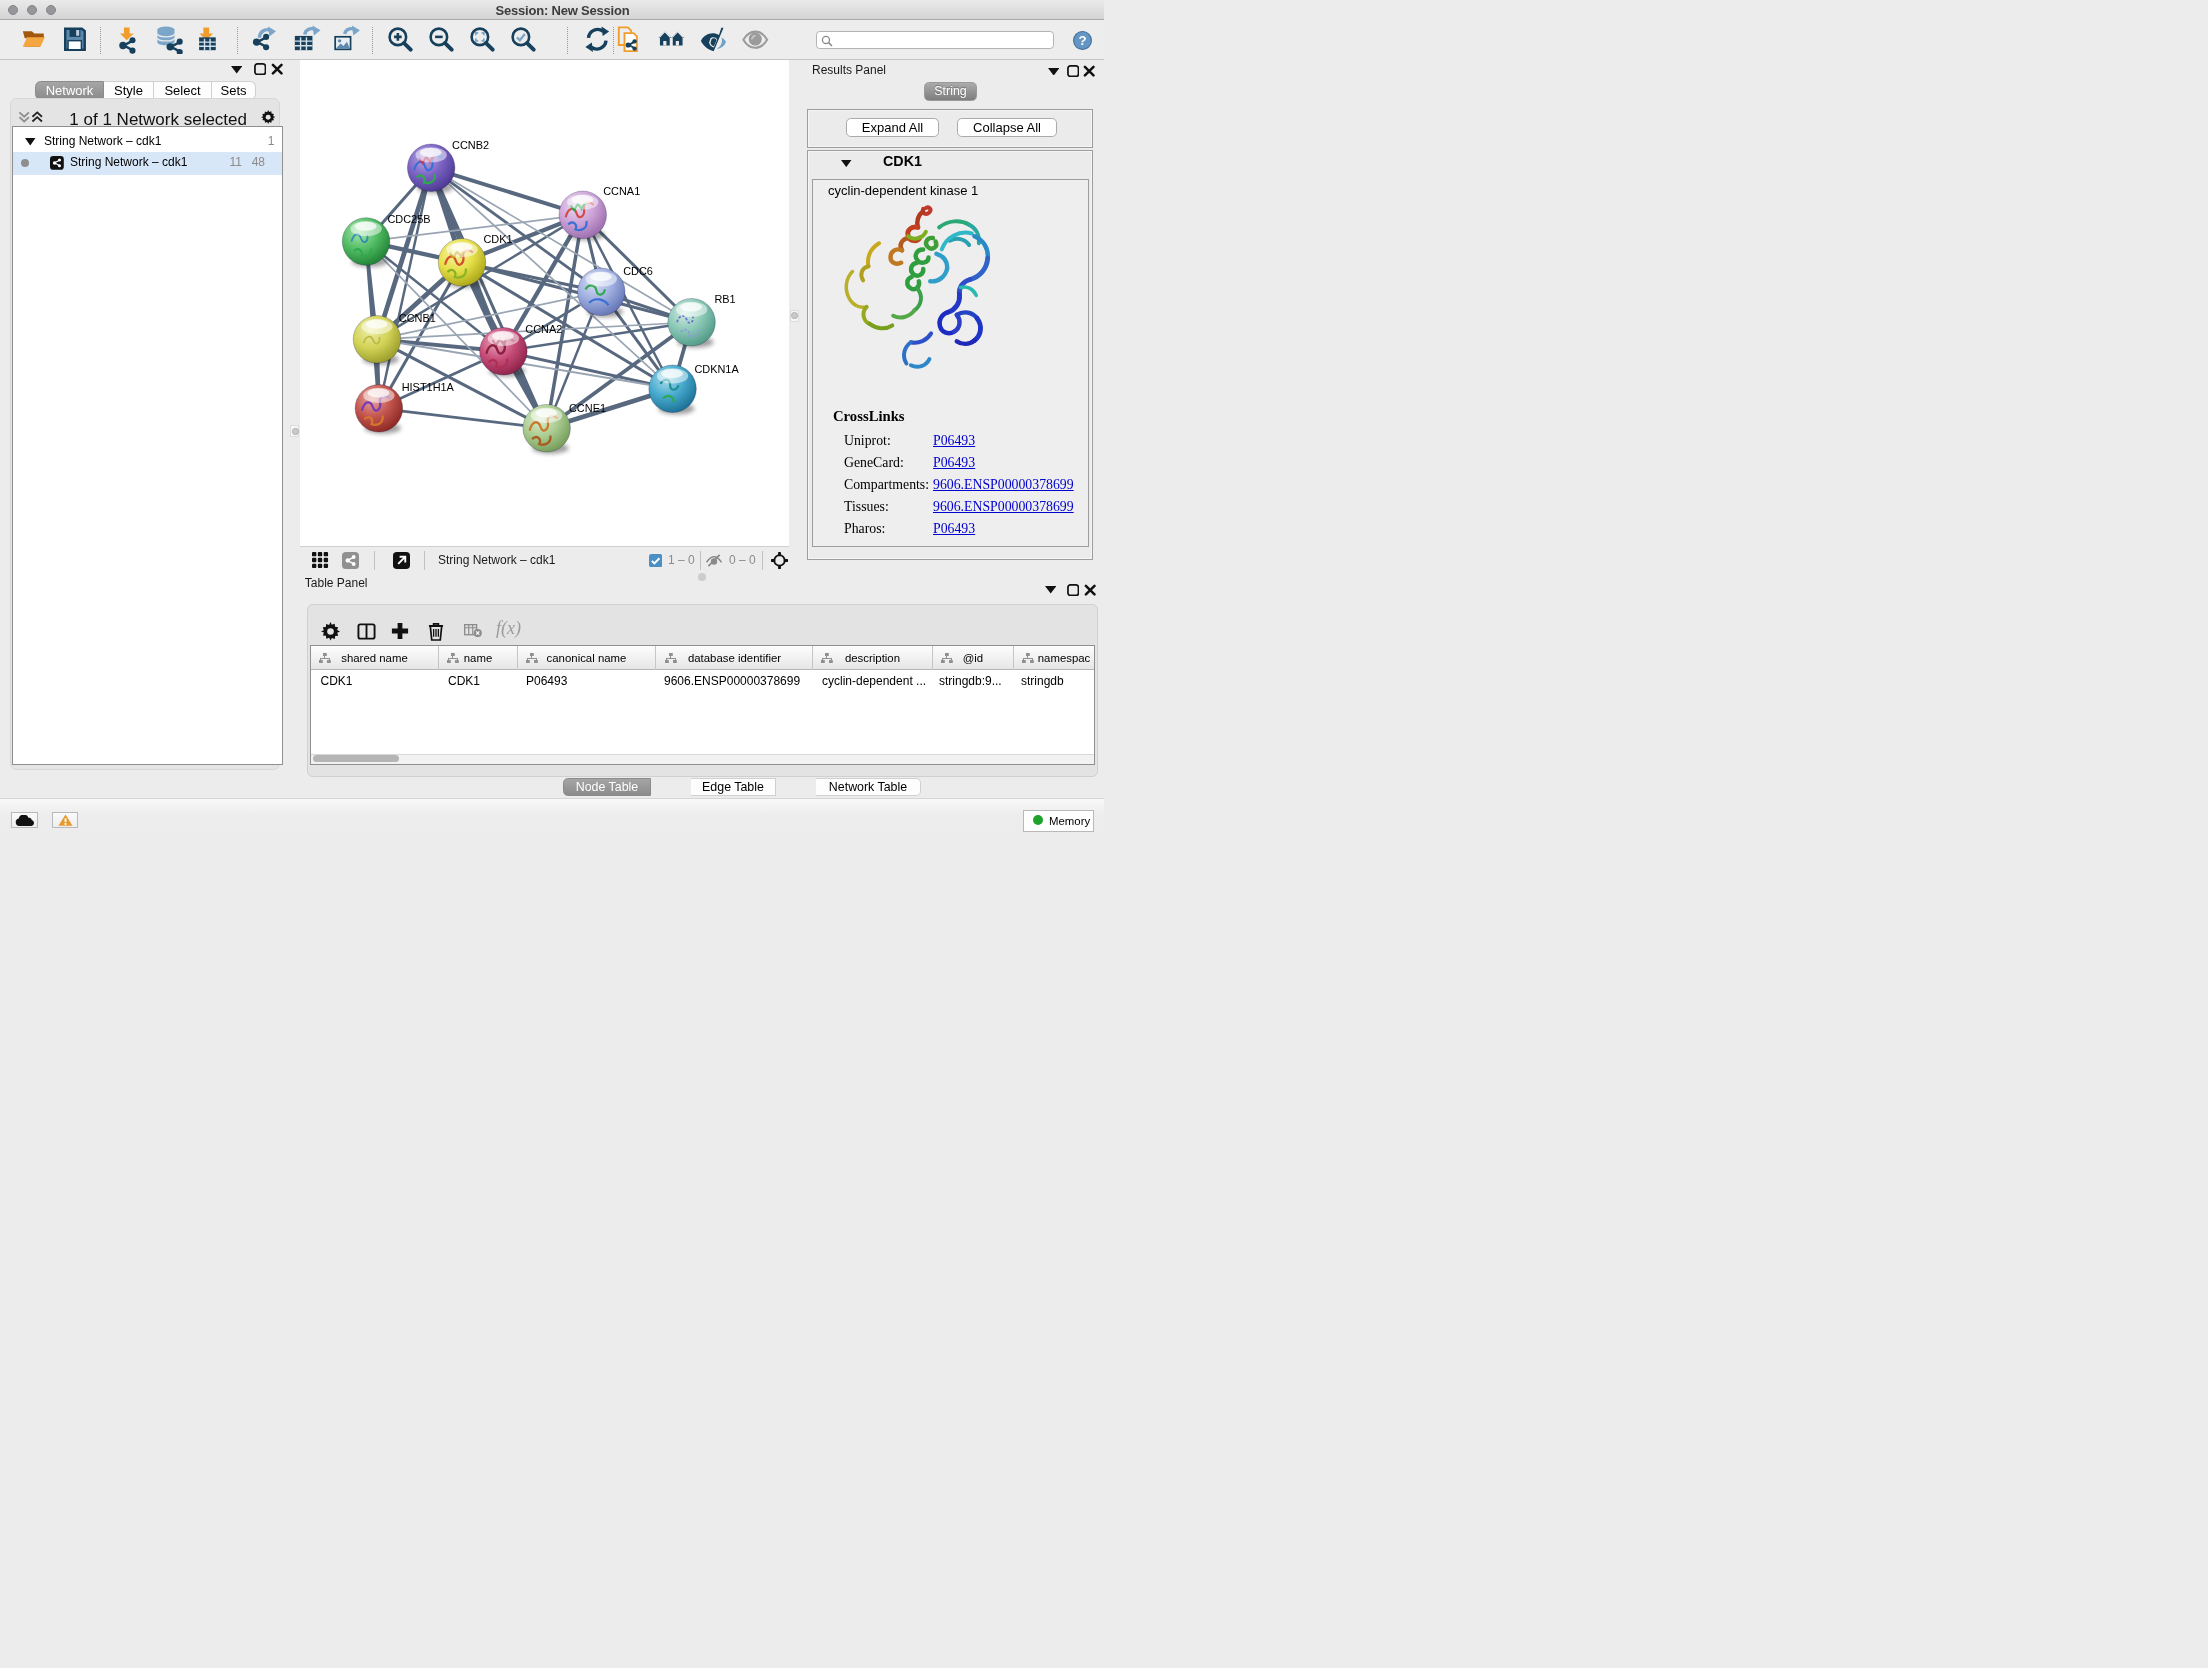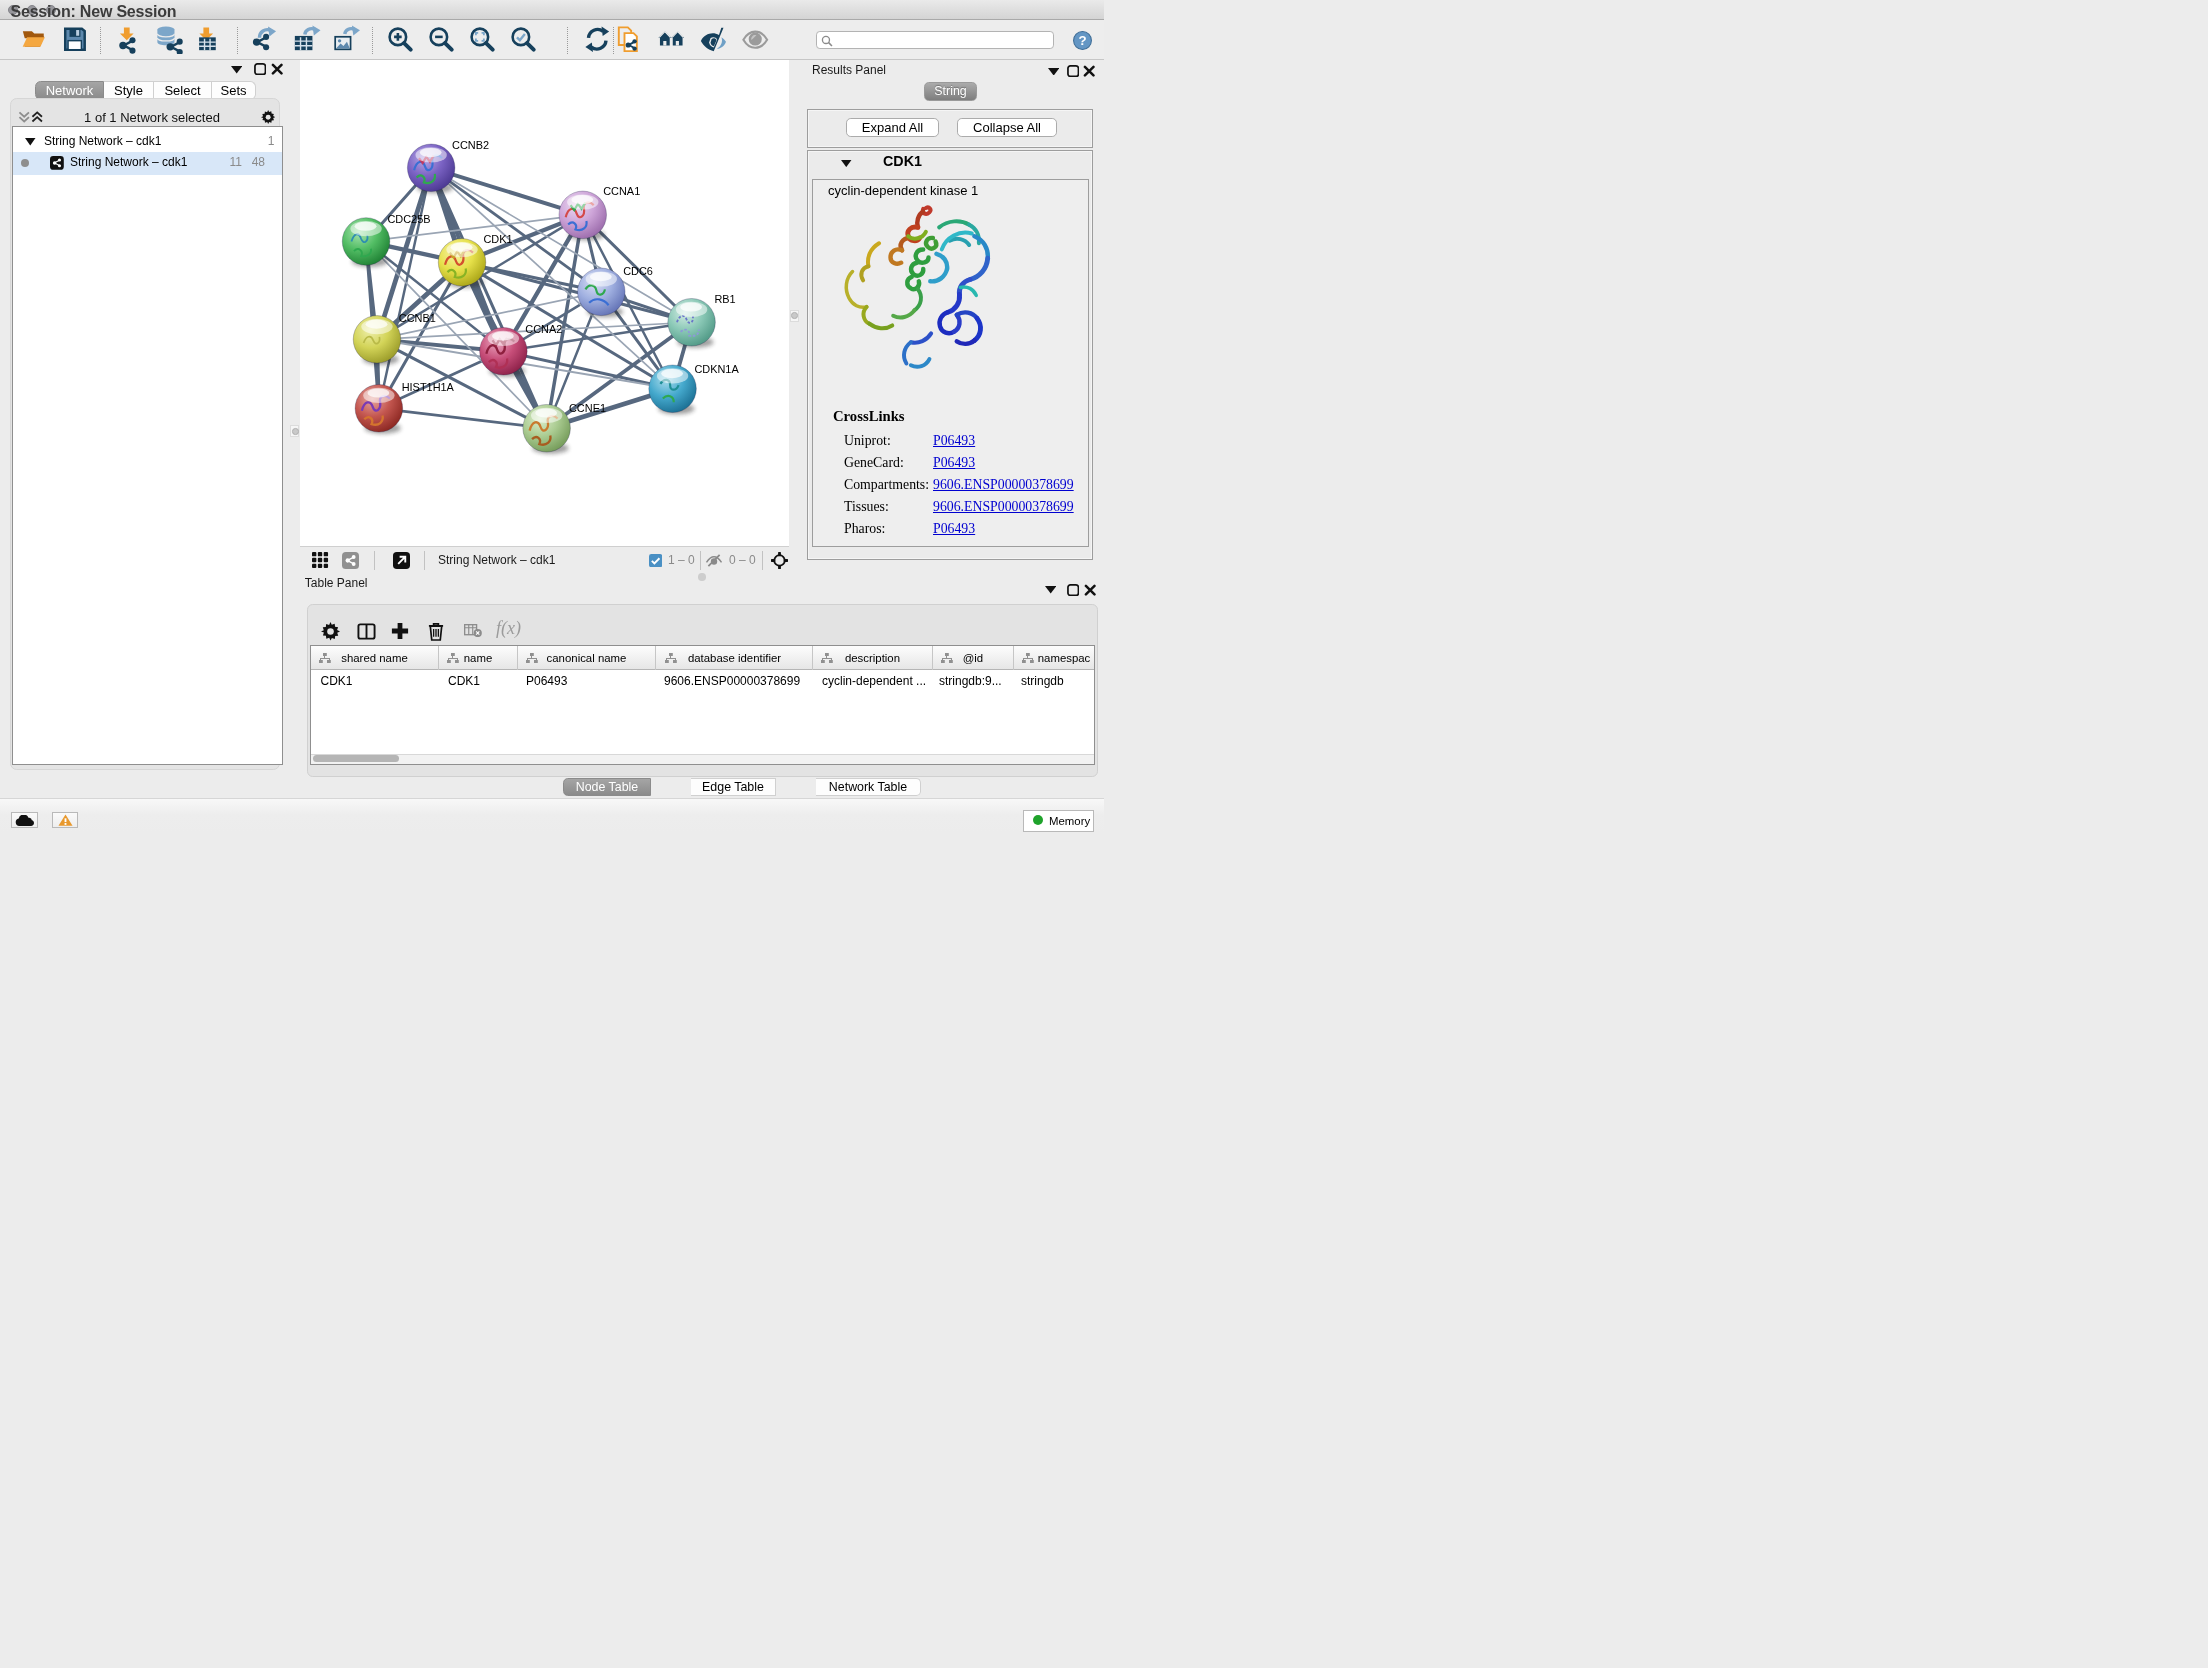--- a/index.html
+++ b/index.html
@@ -1,21 +1,21 @@
 <!DOCTYPE html>
 <html style="font-size:15px"><head>
 <meta charset="utf-8">
 <style>
 html,body{margin:0;padding:0;background:#ececec;}
 body{width:1104px;height:834px;overflow:hidden;font-family:"Liberation Sans",sans-serif;position:relative;}
 *{box-sizing:border-box;}
 
 #titlebar{position:absolute;left:0;top:0;width:1104px;height:20px;background:linear-gradient(#eaeaea,#d4d4d4);border-bottom:1px solid #a9a9a9;}
 .light{position:absolute;top:4.8px;width:10px;height:10px;border-radius:50%;background:#96969b;border:0.5px solid #84848a;}
-#title{position:absolute;left:10.5px;top:3.3px;width:100%;font-size:16px;font-weight:600;color:#3c3c3c;letter-spacing:-0.2px;}
+#title{position:absolute;left:10.5px;top:3.3px;width:100%;text-align:center;font-size:13px;font-weight:600;color:#3c3c3c;letter-spacing:-0.2px;}
 
 #toolbar{position:absolute;left:0;top:20px;width:1104px;height:40px;background:#ededed;border-bottom:1px solid #c6c6c6;}
 .ti{position:absolute;top:5.2px;width:28.5px;height:28.5px;}
 .tsep{position:absolute;top:6.7px;height:27px;width:0;border-left:1.4px dotted #9a9a9a;}
 #searchbox{position:absolute;left:816px;top:11.4px;width:238px;height:18px;background:#fff;border:1px solid #b3b3b3;border-radius:3.8px;}
 
 .ptitle{position:absolute;font-size:12px;color:#1a1a1a;}
 .pctrl{position:absolute;}
 
 #cp-tabs{position:absolute;left:35px;top:81px;height:19px;display:flex;font-size:13px;}
@@ -235,21 +235,21 @@
         <path d="M1.5 1.5l5 4.5 5-4.5"></path>
         <path d="M1.5 6.5l5 4.5 5-4.5"></path>
       </g>
     </svg>
   <svg class="pctrl" style="left:31px;top:111px" width="12.4" height="12.4" viewBox="0 0 13 13">
       <g fill="none" stroke="#222" stroke-width="1.9">
         <path d="M1.5 6l5-4.5L11.5 6"></path>
         <path d="M1.5 11l5-4.5 5 4.5"></path>
       </g>
     </svg>
-  <div class="pctrl" style="left:57px;top:110px;width:190px;text-align:center;font-size:13px;color:#111;">1 of 1 Network selected</div>
+  <div class="pctrl" style="left:57px;top:110px;width:190px;text-align:right;font-size:17px;color:#111;">1 of 1 Network selected</div>
   <svg class="pctrl" style="left:261px;top:110px" width="14.3" height="14.3" viewBox="0 0 15 15">
       <path fill="#111" d="M7.5 0l1 2.2 2.3-.8.3 2.4 2.4.3-.8 2.3L15 7.5l-2.2 1 .8 2.3-2.4.3-.3 2.4-2.3-.8-1.1 2-1-2.2-2.3.8-.3-2.4-2.4-.3.8-2.3L0 7.5l2.2-1-.8-2.3 2.4-.3.3-2.4 2.3.8z"></path>
       <circle cx="7.5" cy="7.5" r="2.6" fill="#e4e4e4"></circle>
     </svg>
   <div id="cp-list">
     <div class="cprow" style="margin-top:3.8px;">
       <svg style="position:absolute;left:12.4px;top:7.6px" width="10.5" height="7.6" viewBox="0 0 11 8">
           <path d="M0 0h11L5.5 8z" fill="#111"></path>
         </svg>
       <span style="position:absolute;left:31px;top:2.9px;">String Network – cdk1</span>

